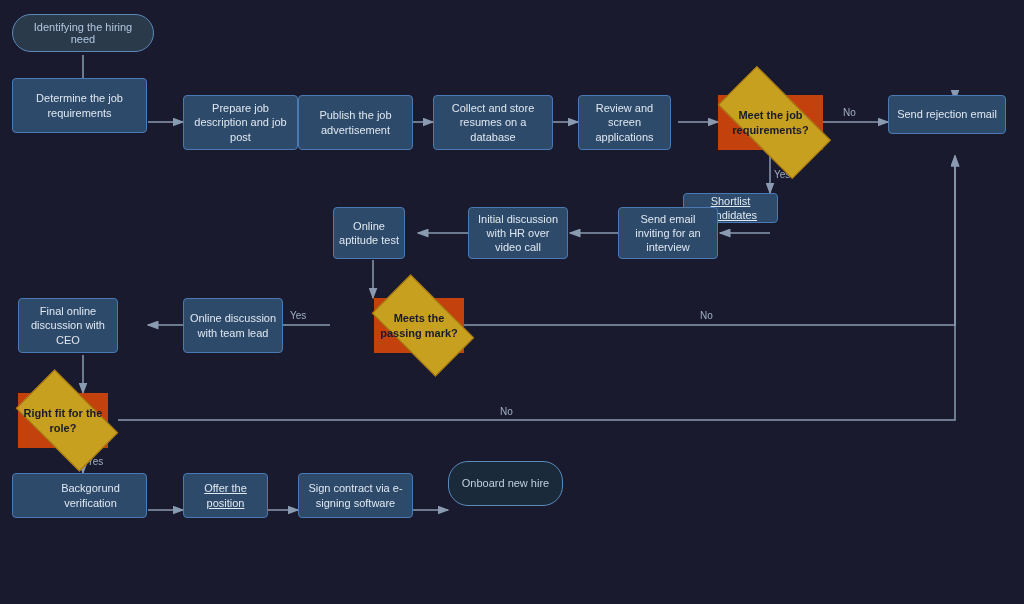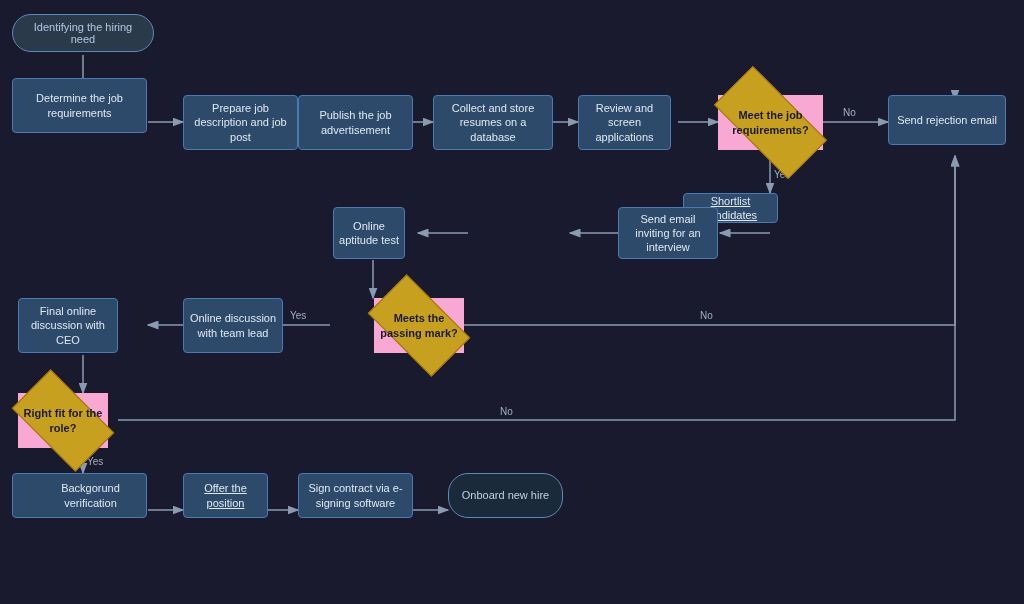--- a/index.html
+++ b/index.html
@@ -29,28 +29,27 @@
       text-align: center;
       display: flex;
       align-items: center;
       justify-content: center;
       padding: 4px;
       line-height: 1.3;
     }
 
     .node-diamond {
       position: absolute;
-      background: #f9a8d4;
+      background: #c2410c;
       color: #1a1a2e;
       font-size: 11px;
       font-weight: bold;
       text-align: center;
       display: flex;
       align-items: center;
-      justify-content: center;
       line-height: 1.3;
       padding: 4px;
     }
 
     .node-diamond .diamond-inner {
       transform: rotate(45deg);
       position: absolute;
       width: 100%;
       height: 100%;
       background: #c8a020;
@@ -186,26 +185,27 @@
 
   <div class="node-rect" style="left:433px; top:95px; width:120px; height:55px;">Collect and store resumes on a database</div>
 
   <div class="node-rect" style="left:578px; top:95px; width:93px; height:55px;">Review and screen applications</div>
 
   <div class="node-diamond" style="left:718px; top:95px; width:105px; height:55px;">
     <div class="diamond-inner"></div>
     <span class="diamond-text">Meet the job requirements?</span>
   </div>
 
-  <div class="node-rect" style="left:888px; top:95px; width:118px; height:50px;">Send rejection email</div>
+  <div class="node-rect" style="left:888px; top:95px; width:118px; height:39px;">Send rejection email</div>
 
   <div class="node-rect" style="left:683px; top:193px; width:95px; height:30px;text-decoration:underline;">Shortlist candidates</div>
 
   <div class="node-rect" style="left:618px; top:207px; width:100px; height:52px;">Send email inviting for an interview</div>
 
+  <div class="node-rect" style="left:468px; top:207px; width:100px; height:52px;">Initial discussion with HR over video call</div>
 
   <div class="node-rect" style="left:333px; top:207px; width:72px; height:52px;">Online aptitude test</div>
 
   <div class="node-diamond" style="left:330px; top:298px; width:90px; height:55px;margin-left:44px;">
     <div class="diamond-inner"></div>
     <span class="diamond-text">Meets the passing mark?</span>
   </div>
 
   <div class="node-rect" style="left:183px; top:298px; width:100px; height:55px;">Online discussion with team lead</div>
 
@@ -215,15 +215,15 @@
     <div class="diamond-inner"></div>
     <span class="diamond-text">Right fit for the role?</span>
   </div>
 
   <div class="node-rect" style="left:12px; top:473px; width:135px; height:45px;padding-left:26px;">Backgorund verification</div>
 
   <div class="node-rect" style="left:183px; top:473px; width:85px; height:45px;text-decoration:underline;">Offer the position</div>
 
   <div class="node-rect" style="left:298px; top:473px; width:115px; height:45px;">Sign contract via e-signing software</div>
 
-  <div class="node-rounded" style="left:448px; top:473px; width:115px; height:45px;">Onboard new hire</div>
+  <div class="node-rounded" style="left:448px; top:461px; width:115px; height:45px;">Onboard new hire</div>
 
 </div>
 
 </body></html>

